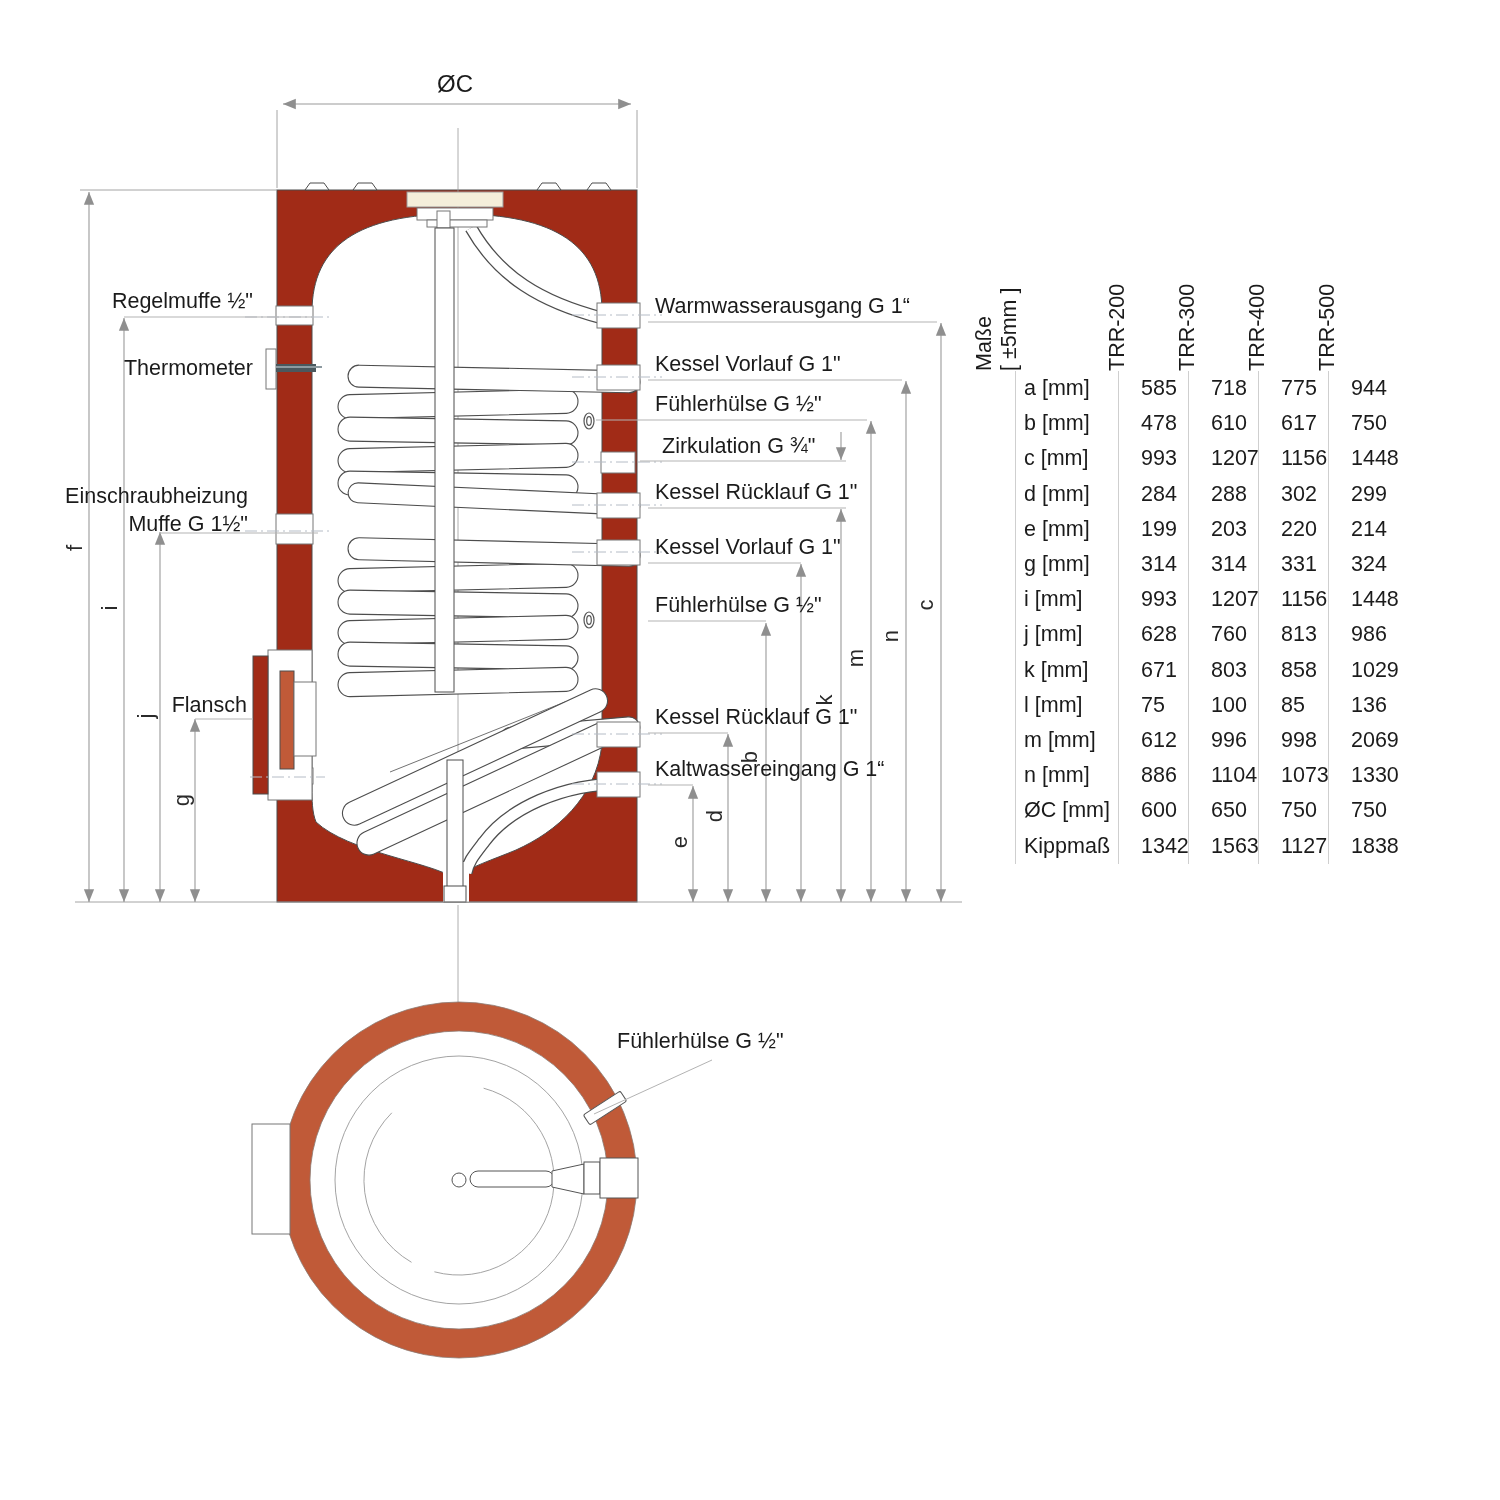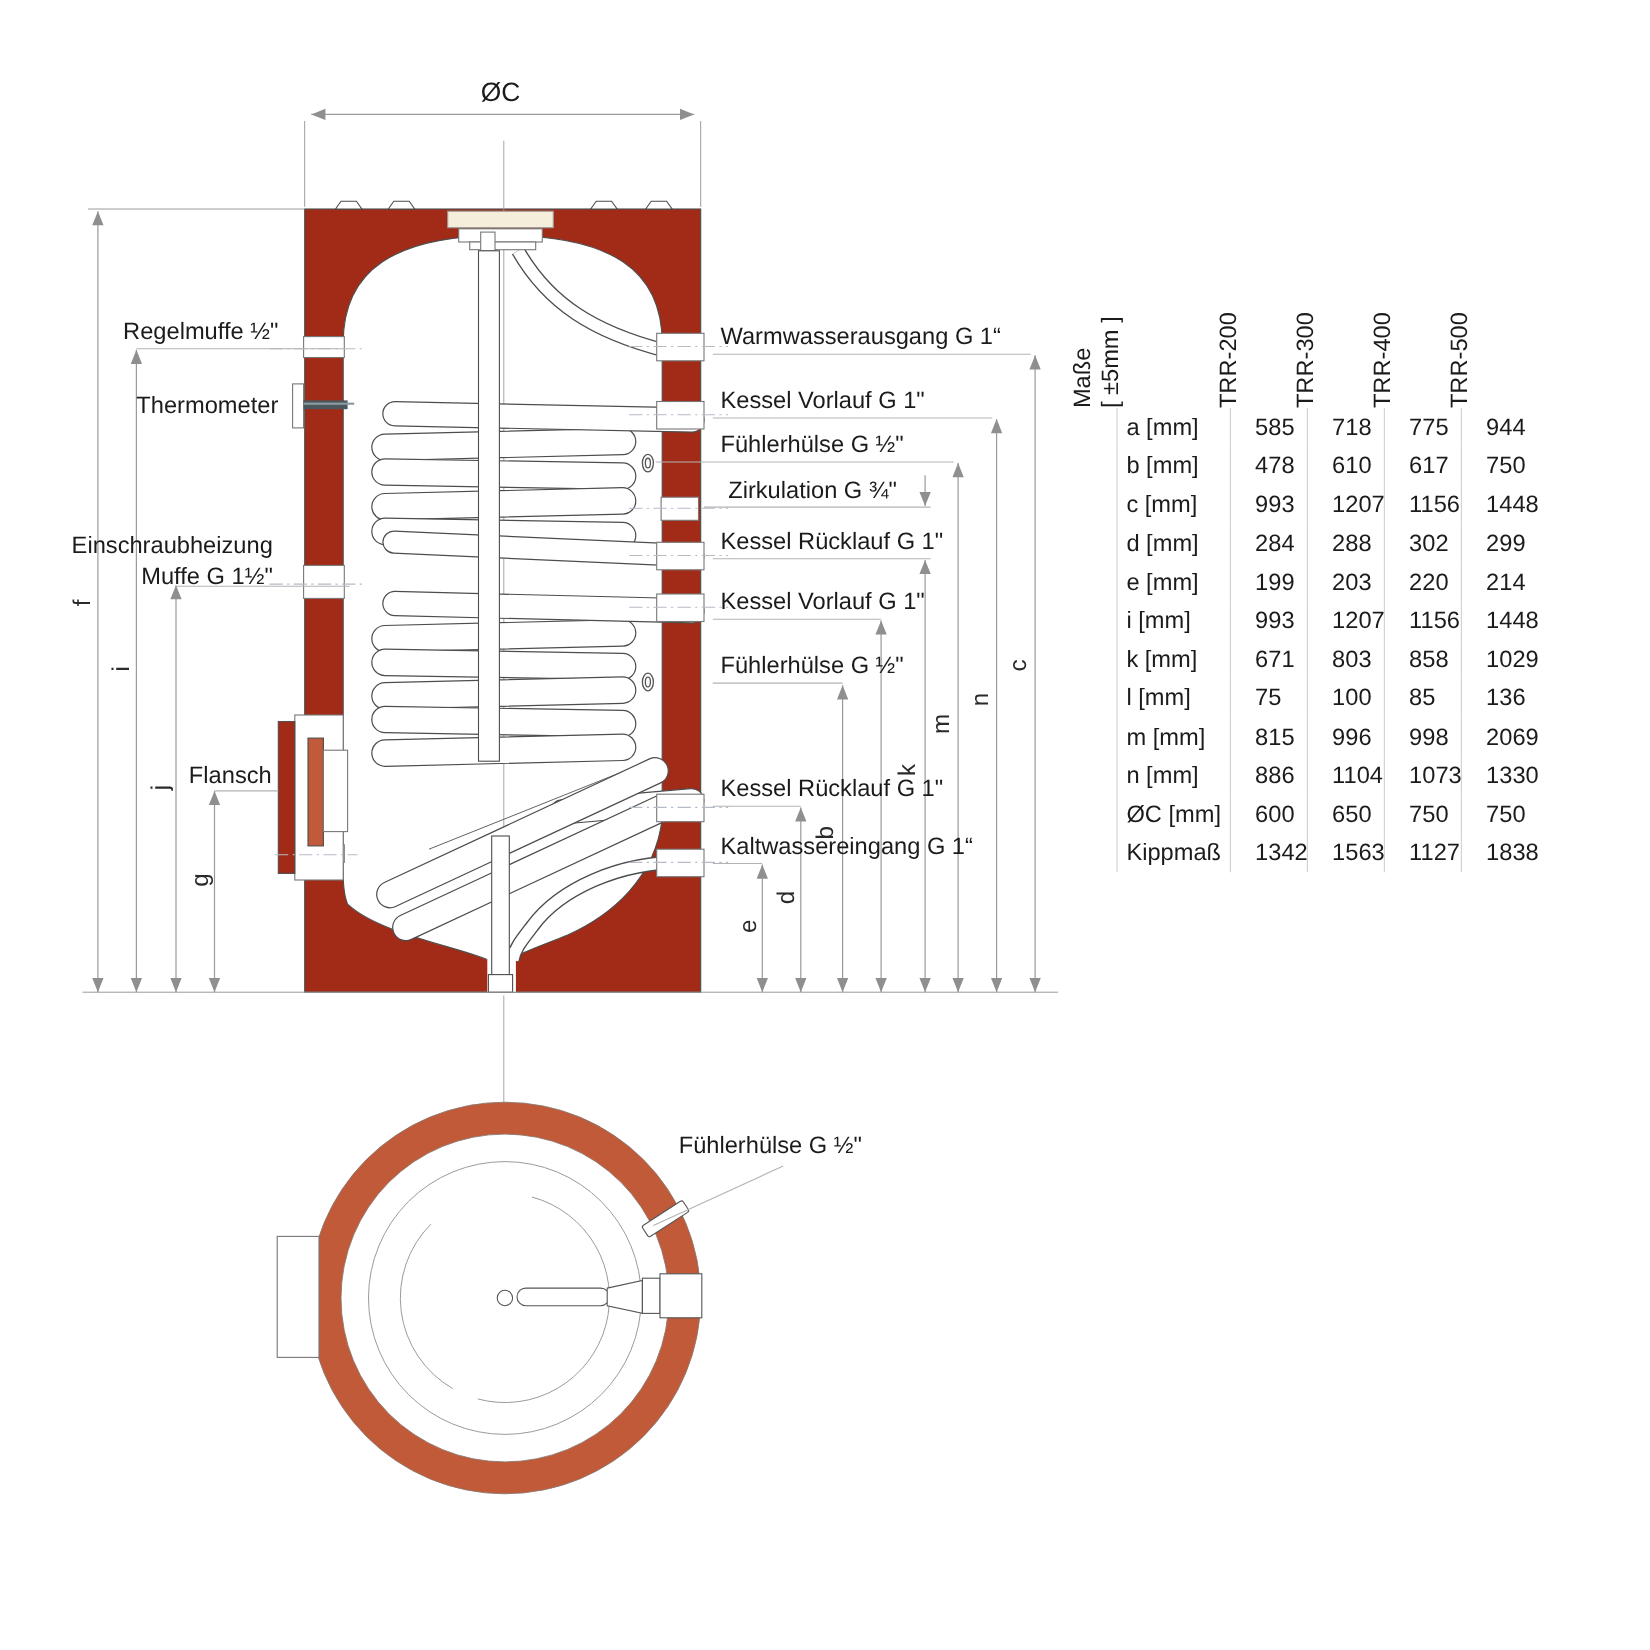--- a/index.html
+++ b/index.html
@@ -294,43 +294,57 @@
         <td class="val">299</td>
       </tr>
       <tr>
         <td>e [mm]</td>
         <td class="val">199</td>
         <td class="val">203</td>
         <td class="val">220</td>
         <td class="val">214</td>
       </tr>
       <tr>
+        <td>g [mm]</td>
+        <td class="val">314</td>
+        <td class="val">314</td>
+        <td class="val">331</td>
+        <td class="val">324</td>
+      </tr>
+      <tr>
         <td>i [mm]</td>
         <td class="val">993</td>
         <td class="val">1207</td>
         <td class="val">1156</td>
         <td class="val">1448</td>
       </tr>
       <tr>
+        <td>j [mm]</td>
+        <td class="val">628</td>
+        <td class="val">760</td>
+        <td class="val">813</td>
+        <td class="val">986</td>
+      </tr>
+      <tr>
         <td>k [mm]</td>
         <td class="val">671</td>
         <td class="val">803</td>
         <td class="val">858</td>
         <td class="val">1029</td>
       </tr>
       <tr>
         <td>l [mm]</td>
         <td class="val">75</td>
         <td class="val">100</td>
         <td class="val">85</td>
         <td class="val">136</td>
       </tr>
       <tr>
         <td>m [mm]</td>
-        <td class="val">815</td>
+        <td class="val">612</td>
         <td class="val">996</td>
         <td class="val">998</td>
         <td class="val">2069</td>
       </tr>
       <tr>
         <td>n [mm]</td>
         <td class="val">886</td>
         <td class="val">1104</td>
         <td class="val">1073</td>
         <td class="val">1330</td>

